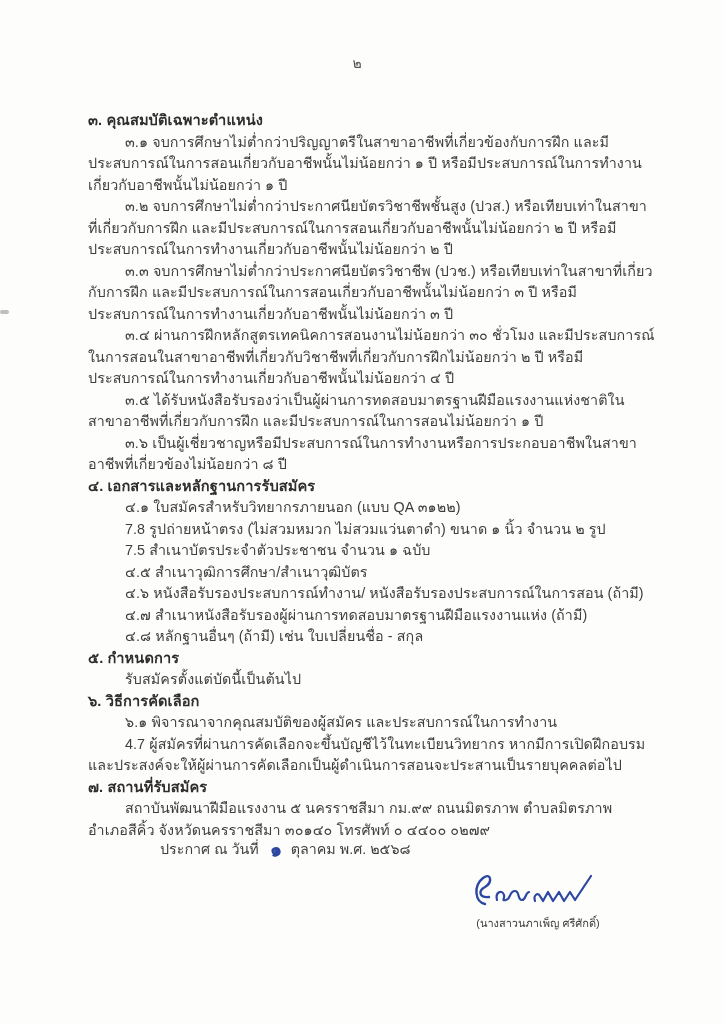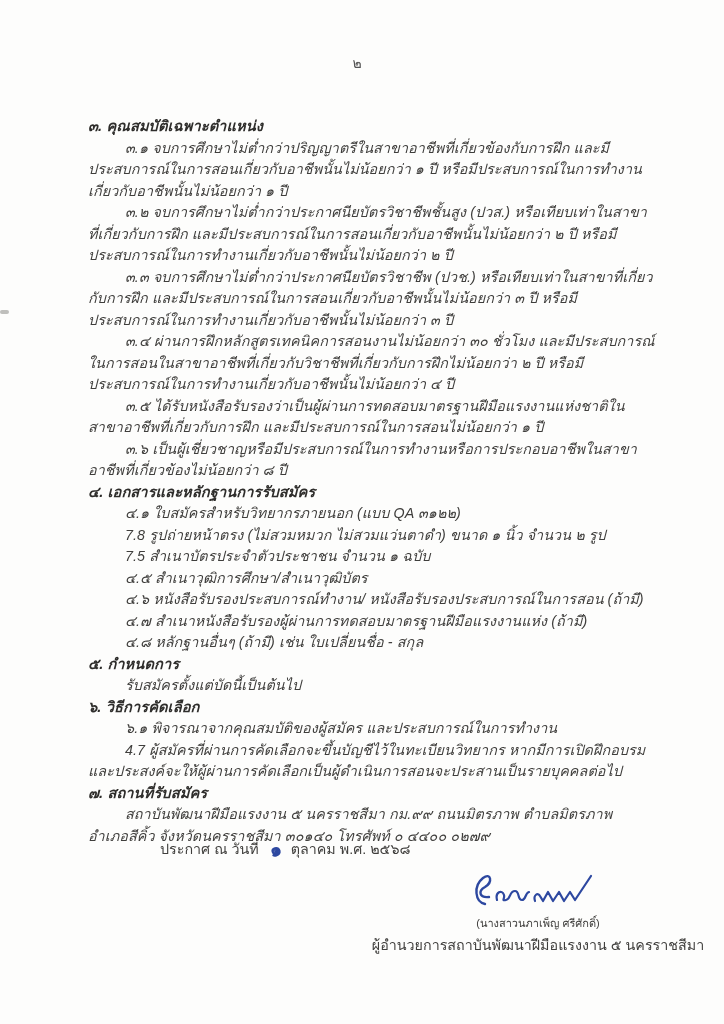--- a/index.html
+++ b/index.html
@@ -18,24 +18,23 @@
     background:var(--paper);
     font-family:"Liberation Sans","DejaVu Sans",sans-serif;
     color:var(--ink);
     overflow:hidden;
   }
   .page-number{
     position:absolute;top:52px;left:0;right:10px;
     text-align:center;font-size:14px;color:#555;
   }
   .content{
-    position:absolute;top:116px;left:88px;right:68px;
+    position:absolute;top:110px;left:88px;right:68px;
     font-size:14.3px;line-height:21.5px;
     letter-spacing:.1px;
-    font-style:italic;
   }
   .sec-heading{
     font-weight:bold;color:var(--heading-ink);
     font-size:14.6px;
   }
   .para{text-indent:37px;text-align:left;}
   .item{padding-left:37px;}
   .edge-artifact{
     position:absolute;left:0;top:310px;width:9px;height:4px;
     background:var(--artifact);opacity:.75;border-radius:2px;
@@ -119,18 +118,17 @@
       <span>ตุลาคม  พ.ศ. ๒๕๖๘</span>
     </div>
 
     <div class="signature-block">
       <svg class="signature-svg" width="150" height="46" viewBox="0 0 150 46" fill="none" xmlns="http://www.w3.org/2000/svg">
         <path d="M22 36 C12 34 10 18 20 10 C28 4 30 14 22 19 C15 23 16 30 26 29" stroke="#2d48a0" stroke-width="2.4" stroke-linecap="round" fill="none"></path>
         <path d="M34 32 C32 24 39 21 41 27 C42 31 38 33 43 32 C48 31 46 23 52 23 C57 23 54 32 59 32 C63 32 62 25 66 24" stroke="#2d48a0" stroke-width="2.2" stroke-linecap="round" fill="none"></path>
         <path d="M72 33 C70 27 75 24 77 28 L80 33 L85 24 L90 33 L96 24 L101 33 L107 24 L112 32 L128 8" stroke="#2d48a0" stroke-width="2.2" stroke-linecap="round" stroke-linejoin="round" fill="none"></path>
       </svg>
       <div class="sig-name">(นางสาวนภาเพ็ญ  ศรีศักดิ์)</div>
-      <div class="sig-title">ผู้อำนวยการสถาบันพัฒนาฝีมือแรงงาน ๕ นครราชสีมา</div>
     </div>
 
   </div>
 
 </div>
 
 </body></html>

